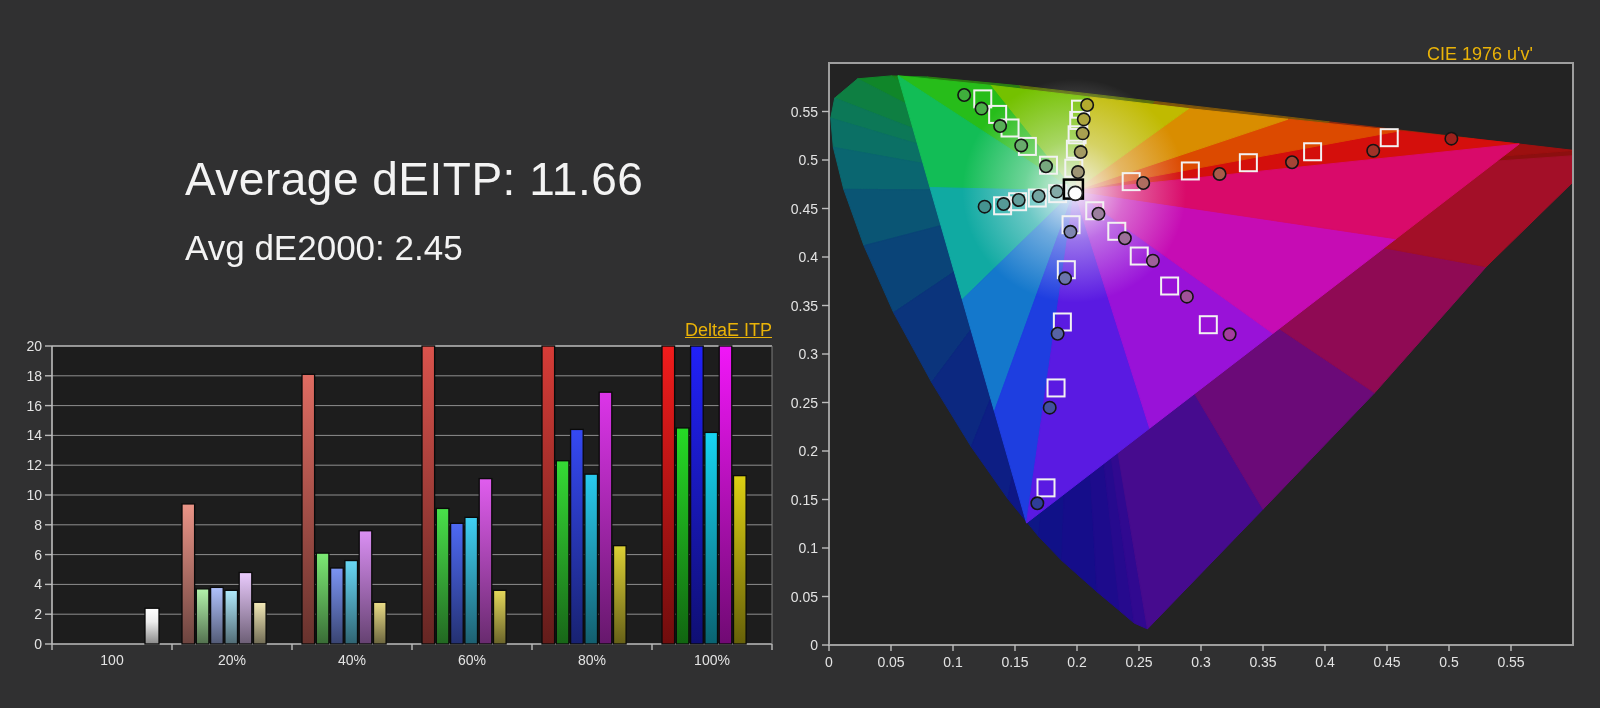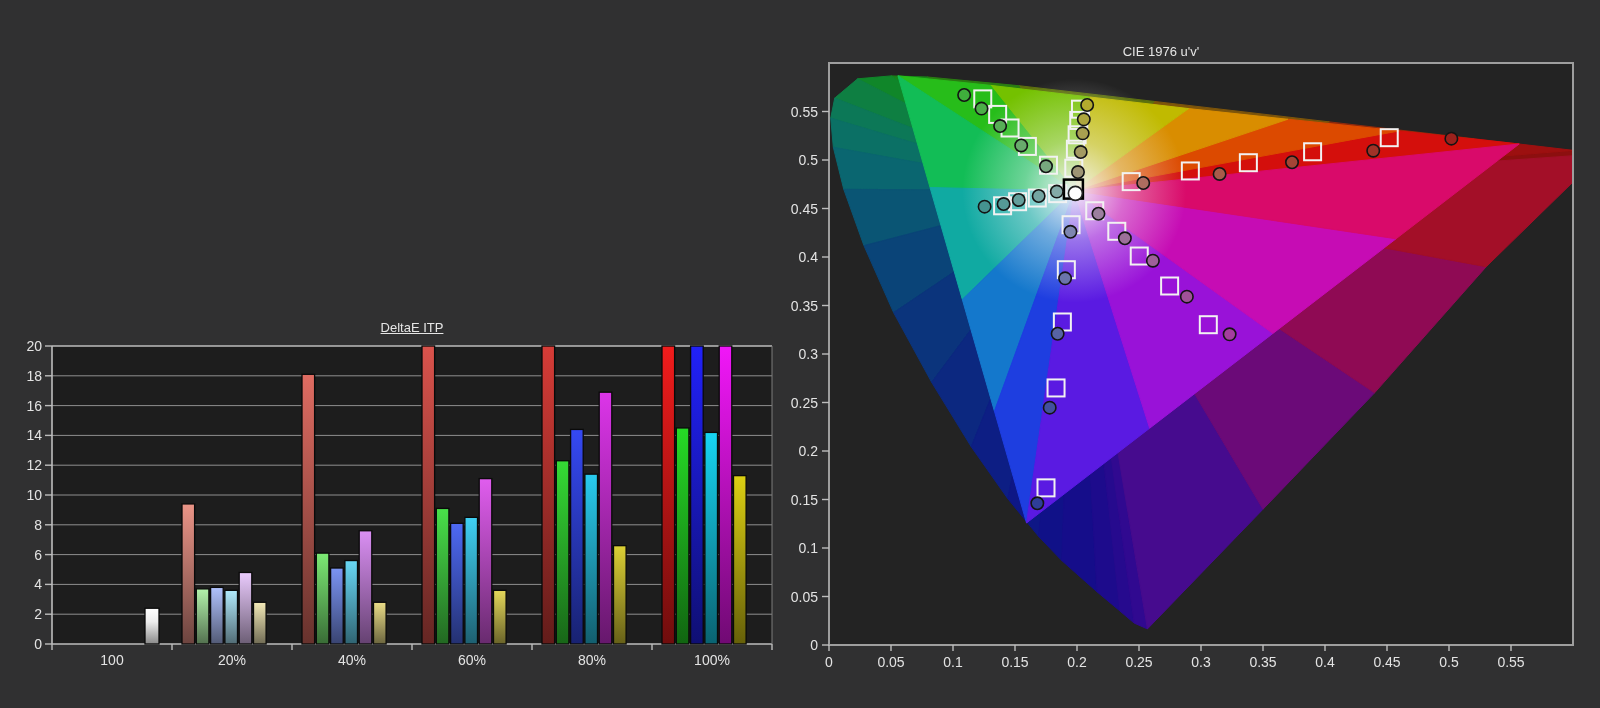--- a/index.html
+++ b/index.html
@@ -1,29 +1,31 @@
 <!DOCTYPE html>
 <html><head>
 <meta charset="utf-8">
 <style>
   html,body{margin:0;padding:0;background:#303031;width:1600px;height:708px;overflow:hidden;}
   body{position:relative;font-family:"Liberation Sans",sans-serif;}
   .summary{position:absolute;left:185px;top:152px;color:#f3f3f3;}
   .summary .line1{font-size:46px;font-weight:400;letter-spacing:0.5px;}
   .summary .line2{font-size:35px;font-weight:400;margin-top:22px;}
-  .chart-title{position:absolute;text-align:center;color:#e5e5e5;font-size:13px;}
+  .chart-title{position:absolute;text-align:right;color:#eab308;font-size:18px;}
   #bar-title{left:52px;width:720px;top:320px;text-decoration:underline;}
   #cie-title{left:789px;width:744px;top:44px;}
   svg{position:absolute;left:0;top:0;}
   svg text{font-family:"Liberation Sans",sans-serif;}
 </style>
 </head>
 <body>
 
 <div class="summary">
+  <div class="line1">Average dEITP: 11.66</div>
+  <div class="line2">Avg dE2000: 2.45</div>
 </div>
 
 <div id="bar-title" class="chart-title">DeltaE ITP</div>
 <div id="cie-title" class="chart-title">CIE 1976 u'v'</div>
 
 <svg id="charts" width="1600" height="708">
     <defs>
       <linearGradient id="bg0_0" x1="0" y1="0" x2="0" y2="1">
         <stop offset="0%" stop-color="rgb(255,255,255)"></stop>
         <stop offset="38%" stop-color="#ececec"></stop>

